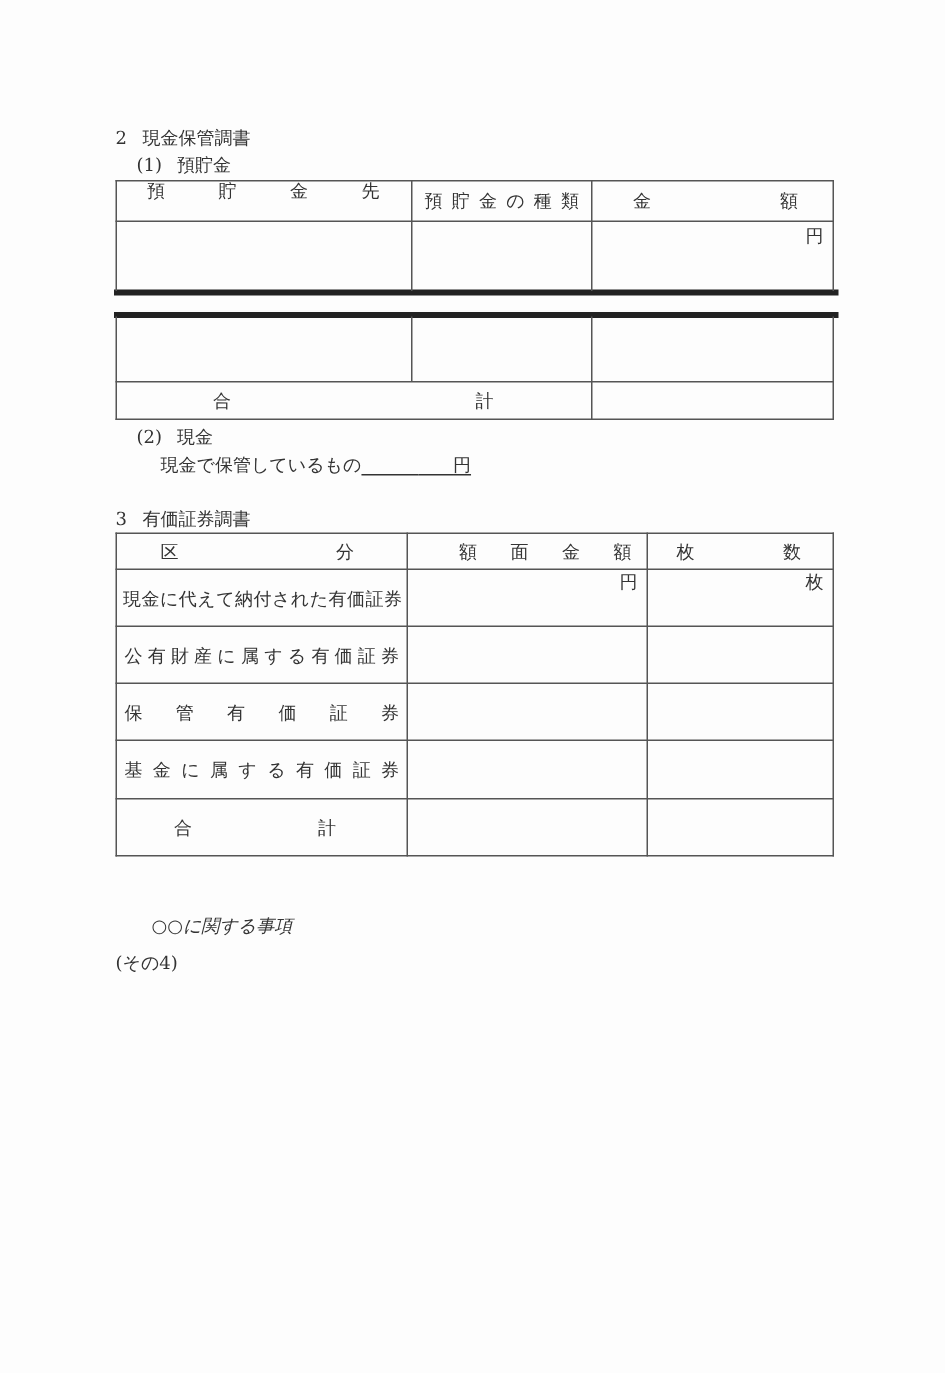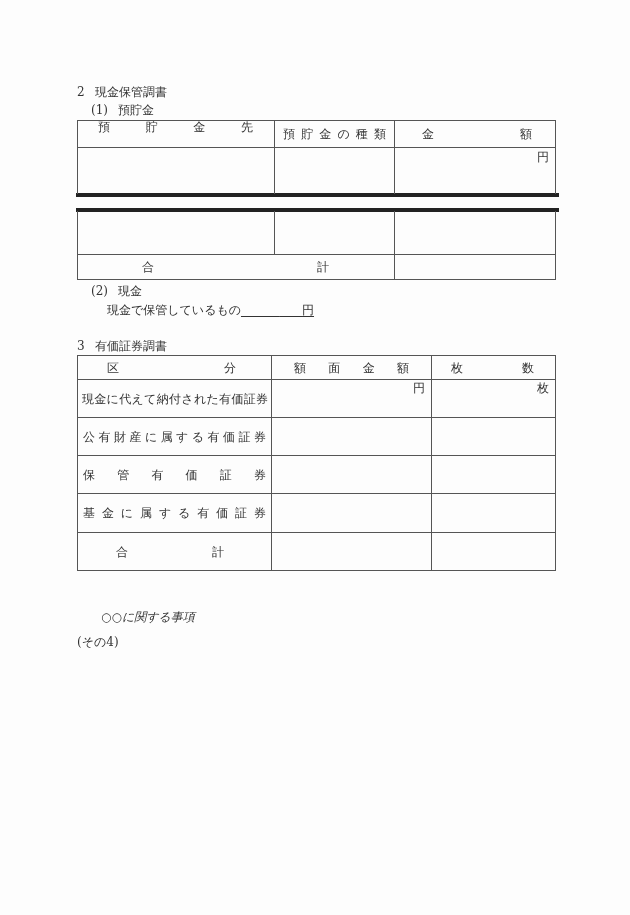--- a/index.html
+++ b/index.html
@@ -93,21 +93,21 @@
   <div class="line" style="left:77px; top:532px; width:479px; height:1px;"></div>
   <div class="line" style="left:77px; top:570px; width:479px; height:1px;"></div>
   <div class="line" style="left:77px; top:355px; width:1px; height:216px;"></div>
   <div class="line" style="left:271px; top:355px; width:1px; height:216px;"></div>
   <div class="line" style="left:431px; top:355px; width:1px; height:216px;"></div>
   <div class="line" style="left:555px; top:355px; width:1px; height:216px;"></div>
 
   <div class="cell" style="left:78px; top:356px; width:193px; height:23px; padding:0 35px 0 29px;">
     <span class="just">区分</span>
   </div>
-  <div class="cell" style="left:272px; top:356px; width:159px; height:23px; padding:0 22px 0 22px;">
+  <div class="cell" style="left:284px; top:356px; width:159px; height:23px; padding:0 22px 0 22px;">
     <span class="just">額面金額</span>
   </div>
   <div class="cell" style="left:432px; top:356px; width:123px; height:23px; padding:0 21px 0 19px;">
     <span class="just">枚数</span>
   </div>
 
   <div class="cell" style="left:78px; top:380px; width:193px; height:37px; padding:0 3px 0 4px;">
     <span class="just">現金に代えて納付された有価証券</span>
   </div>
   <div class="cell" style="left:272px; top:380px; width:159px; height:37px;">

